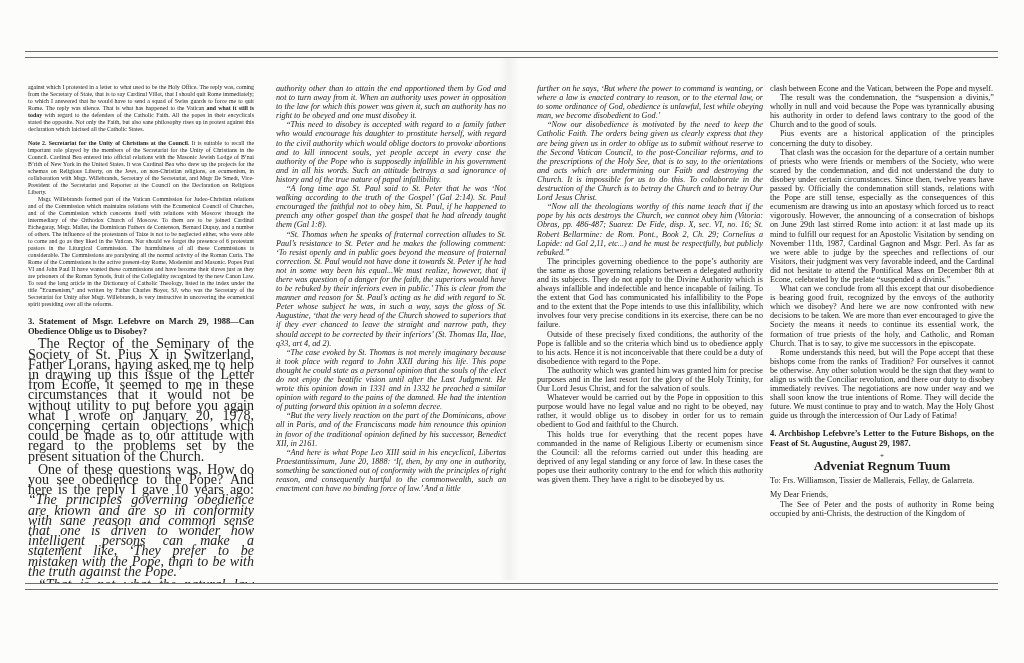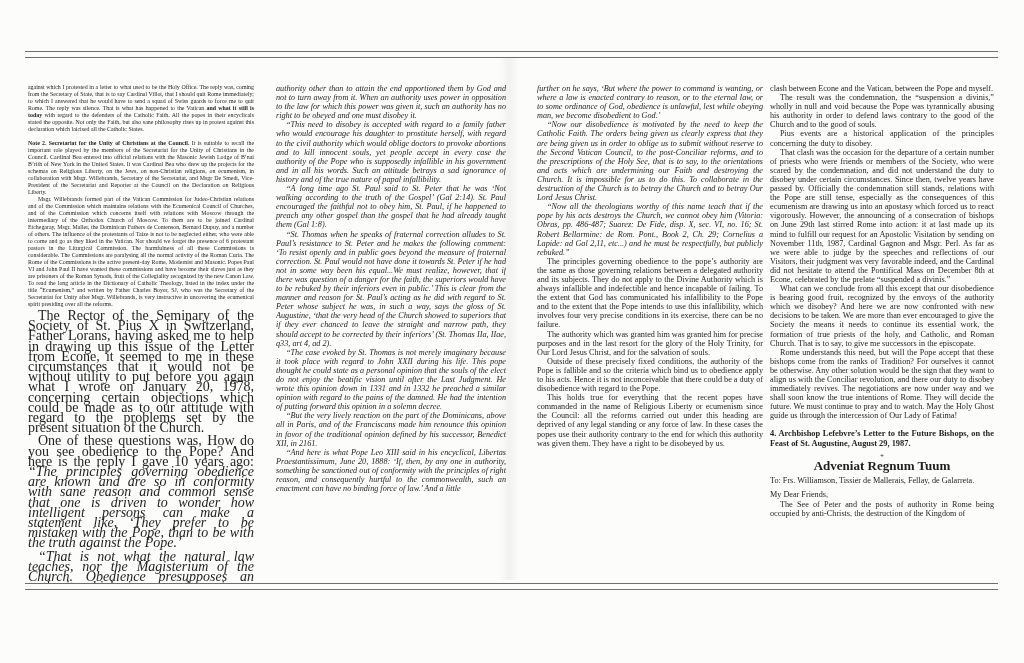--- a/index.html
+++ b/index.html
@@ -44,20 +44,21 @@
 
 <div class="spread">
   <div class="rule rule-top"></div>
   <div class="gutter"></div>
 
   <div class="page page-left">
     <div class="col col1">
         <p class="note"><span>against which I protested in a letter to what used to be the Holy Office. The reply was, coming from the Secretary of State, that is to say Cardinal Villot, that I should quit Rome immediately; to which I answered that he would have to send a squad of Swiss guards to force me to quit Rome. The reply was silence. That is what has happened to the Vatican </span><span class="b">and what it still is today</span><span> with regard to the defenders of the Catholic Faith. All the popes in their encyclicals stated the opposite. Not only the Faith, but also sane philosophy rises up in protest against this declaration which laicised all the Catholic States.</span></p>
         <p class="note gap"><span class="b">Note 2. Secretariat for the Unity of Christians at the Council.</span><span> It is suitable to recall the important role played by the members of the Secretariat for the Unity of Christians in the Council. Cardinal Bea entered into official relations with the Masonic Jewish Lodge of B’nai B’rith of New York in the United States. It was Cardinal Bea who drew up the projects for the schemas on Religious Liberty, on the Jews, on non-Christian religions, on ecumenism, in collaboration with Msgr. Willebrands, Secretary of the Secretariat, and Msgr De Smedt, Vice-President of the Secretariat and Reporter at the Council on the Declaration on Religious Liberty.</span></p>
         <p class="note ind"><span>Msgr. Willebrands formed part of the Vatican Commission for Judeo-Christian relations and of the Commission which maintains relations with the Ecumenical Council of Churches, and of the Commission which concerns itself with relations with Moscow through the intermediary of the Orthodox Church of Moscow. To them are to be joined Cardinal Etchegaray, Msgr. Maller, the Dominican Fathers de Contenson, Bernard Dupuy, and a number of others. The influence of the protestants of Taize is not to be neglected either, who were able to come and go as they liked in the Vatican. Nor should we forget the presence of 6 protestant pastors in the Liturgical Commission. The harmfulness of all these Commissions is considerable. The Commissions are paralysing all the normal activity of the Roman Curia. The Rome of the Commissions is the active present-day Rome, Modernist and Masonic. Popes Paul VI and John Paul II have wanted these commissions and have become their slaves just as they are prisoners of the Roman Synods, fruit of the Collegiality recognized by the new Canon Law. To read the long article in the Dictionary of Catholic Theology, listed in the index under the title “Ecumenism,” and written by Father Charles Boyer, SJ, who was the Secretary of the Secretariat for Unity after Msgr. Willebrands, is very instructive in uncovering the ecumenical spirit presiding over all the reforms.</span></p>
+        <p class="heading1"><span>3. Statement of Msgr. Lefebvre on March 29, 1988—Can Obedience Oblige us to Disobey?</span></p>
         <p class="body1 ind"><span>The Rector of the Seminary of the Society of St. Pius X in Switzerland, Father Lorans, having asked me to help in drawing up this issue of the Letter from Econe, it seemed to me in these circumstances that it would not be without utility to put before you again what I wrote on January 20, 1978, concerning certain objections which could be made as to our attitude with regard to the problems set by the present situation of the Church.</span></p>
         <p class="body1 ind"><span>One of these questions was, How do you see obedience to the Pope? And here is the reply I gave 10 years ago: </span><span class="i">“The principles governing obedience are known and are so in conformity with sane reason and common sense that one is driven to wonder how intelligent persons can make a statement like, ‘They prefer to be mistaken with the Pope, than to be with the truth against the Pope.’</span></p>
         <p class="body1 ind"><span class="i">“That is not what the natural law teaches, nor the Magisterium of the Church. Obedience presupposes an authority which gives an order or issues a law. Human authorities, even those instituted by God, have no</span></p>
       </div>
     <div class="col col2">
         <p class="bodyi"><span>authority other than to attain the end apportioned them by God and not to turn away from it. When an authority uses power in opposition to the law for which this power was given it, such an authority has no right to be obeyed and one must disobey it.</span></p>
         <p class="bodyi ind"><span>“This need to disobey is accepted with regard to a family father who would encourage his daughter to prostitute herself, with regard to the civil authority which would oblige doctors to provoke abortions and to kill innocent souls, yet people accept in every case the authority of the Pope who is supposedly infallible in his government and in all his words. Such an attitude betrays a sad ignorance of history and of the true nature of papal infallibility.</span></p>
         <p class="bodyi ind"><span>“A long time ago St. Paul said to St. Peter that he was ‘Not walking according to the truth of the Gospel’ (Gal 2:14). St. Paul encouraged the faithful not to obey him, St. Paul, if he happened to preach any other gospel than the gospel that he had already taught them (Gal 1:8).</span></p>
         <p class="bodyi ind"><span>“St. Thomas when he speaks of fraternal correction alludes to St. Paul’s resistance to St. Peter and he makes the following comment: ‘To resist openly and in public goes beyond the measure of fraternal correction. St. Paul would not have done it towards St. Peter if he had not in some way been his equal...We must realize, however, that if there was question of a danger for the faith, the superiors would have to be rebuked by their inferiors even in public.’ This is clear from the manner and reason for St. Paul’s acting as he did with regard to St. Peter whose subject he was, in such a way, says the gloss of St. Augustine, ‘that the very head of the Church showed to superiors that if they ever chanced to leave the straight and narrow path, they should accept to be corrected by their inferiors’ (St. Thomas IIa, IIae, q33, art 4, ad 2).</span></p>
         <p class="bodyi ind"><span>“The case evoked by St. Thomas is not merely imaginary because it took place with regard to John XXII during his life. This pope thought he could state as a personal opinion that the souls of the elect do not enjoy the beatific vision until after the Last Judgment. He wrote this opinion down in 1331 and in 1332 he preached a similar opinion with regard to the pains of the damned. He had the intention of putting forward this opinion in a solemn decree.</span></p>
@@ -65,22 +66,23 @@
         <p class="bodyi ind"><span>“And here is what Pope Leo XIII said in his encyclical, Libertas Praestantissimum, June 20, 1888: ‘If, then, by any one in authority, something be sanctioned out of conformity with the principles of right reason, and consequently hurtful to the commonwealth, such an enactment can have no binding force of law.’ And a little</span></p>
       </div>
   </div>
 
   <div class="page page-right">
     <div class="col col3">
         <p class="bodyi"><span>further on he says, ‘But where the power to command is wanting, or where a law is enacted contrary to reason, or to the eternal law, or to some ordinance of God, obedience is unlawful, lest while obeying man, we become disobedient to God.’</span></p>
         <p class="bodyi ind"><span>“Now our disobedience is motivated by the need to keep the Catholic Faith. The orders being given us clearly express that they are being given us in order to oblige us to submit without reserve to the Second Vatican Council, to the post-Conciliar reforms, and to the prescriptions of the Holy See, that is to say, to the orientations and acts which are undermining our Faith and destroying the Church. It is impossible for us to do this. To collaborate in the destruction of the Church is to betray the Church and to betray Our Lord Jesus Christ.</span></p>
         <p class="bodyi ind"><span>“Now all the theologians worthy of this name teach that if the pope by his acts destroys the Church, we cannot obey him (Vitoria: Obras, pp. 486-487; Suarez: De Fide, disp. X, sec. VI, no. 16; St. Robert Bellarmine: de Rom. Pont., Book 2, Ch. 29; Cornelius a Lapide: ad Gal 2,11, etc...) and he must be respectfully, but publicly rebuked.”</span></p>
         <p class="body ind"><span>The principles governing obedience to the pope’s authority are the same as those governing relations between a delegated authority and its subjects. They do not apply to the Divine Authority which is always infallible and indefectible and hence incapable of failing. To the extent that God has communicated his infallibility to the Pope and to the extent that the Pope intends to use this infallibility, which involves four very precise conditions in its exercise, there can be no failure.</span></p>
+        <p class="body ind"><span>Outside of these precisely fixed conditions, the authority of the Pope is fallible and so the criteria which bind us to obedience apply to his acts. Hence it is not inconceivable that there could be a duty of disobedience with regard to the Pope.</span></p>
         <p class="body ind"><span>The authority which was granted him was granted him for precise purposes and in the last resort for the glory of the Holy Trinity, for Our Lord Jesus Christ, and for the salvation of souls.</span></p>
-        <p class="body ind"><span>Outside of these precisely fixed conditions, the authority of the Pope is fallible and so the criteria which bind us to obedience apply to his acts. Hence it is not inconceivable that there could be a duty of disobedience with regard to the Pope.</span></p>
+        <p class="body ind"><span>Whatever would be carried out by the Pope in opposition to this purpose would have no legal value and no right to be obeyed, nay rather, it would oblige us to disobey in order for us to remain obedient to God and faithful to the Church.</span></p>
         <p class="body ind"><span>This holds true for everything that the recent popes have commanded in the name of Religious Liberty or ecumenism since the Council: all the reforms carried out under this heading are deprived of any legal standing or any force of law. In these cases the popes use their authority contrary to the end for which this authority was given them. They have a right to be disobeyed by us.</span></p>
       </div>
     <div class="col col4">
         <p class="body"><span>clash between Econe and the Vatican, between the Pope and myself.</span></p>
         <p class="body ind"><span>The result was the condemnation, the “suspension a divinis,” wholly in null and void because the Pope was tyrannically abusing his authority in order to defend laws contrary to the good of the Church and to the good of souls.</span></p>
         <p class="body ind"><span>Pius events are a historical application of the principles concerning the duty to disobey.</span></p>
         <p class="body ind"><span>That clash was the occasion for the departure of a certain number of priests who were friends or members of the Society, who were scared by the condemnation, and did not understand the duty to disobey under certain circumstances. Since then, twelve years have passed by. Officially the condemnation still stands, relations with the Pope are still tense, especially as the consequences of this ecumenism are drawing us into an apostasy which forced us to react vigorously. However, the announcing of a consecration of bishops on June 29th last stirred Rome into action: it at last made up its mind to fulfill our request for an Apostolic Visitation by sending on November 11th, 1987, Cardinal Gagnon and Msgr. Perl. As far as we were able to judge by the speeches and reflections of our Visitors, their judgment was very favorable indeed, and the Cardinal did not hesitate to attend the Pontifical Mass on December 8th at Econe, celebrated by the prelate “suspended a divinis.”</span></p>
         <p class="body ind"><span>What can we conclude from all this except that our disobedience is bearing good fruit, recognized by the envoys of the authority which we disobey? And here we are now confronted with new decisions to be taken. We are more than ever encouraged to give the Society the means it needs to continue its essential work, the formation of true priests of the holy, and Catholic, and Roman Church. That is to say, to give me successors in the episcopate.</span></p>
         <p class="body ind"><span>Rome understands this need, but will the Pope accept that these bishops come from the ranks of Tradition? For ourselves it cannot be otherwise. Any other solution would be the sign that they want to align us with the Conciliar revolution, and there our duty to disobey immediately revives. The negotiations are now under way and we shall soon know the true intentions of Rome. They will decide the future. We must continue to pray and to watch. May the Holy Ghost guide us through the intercession of Our Lady of Fatima!</span></p>
         <p class="heading2"><span>4. Archbishop Lefebvre’s Letter to the Future Bishops, on the Feast of St. Augustine, August 29, 1987.</span></p>

